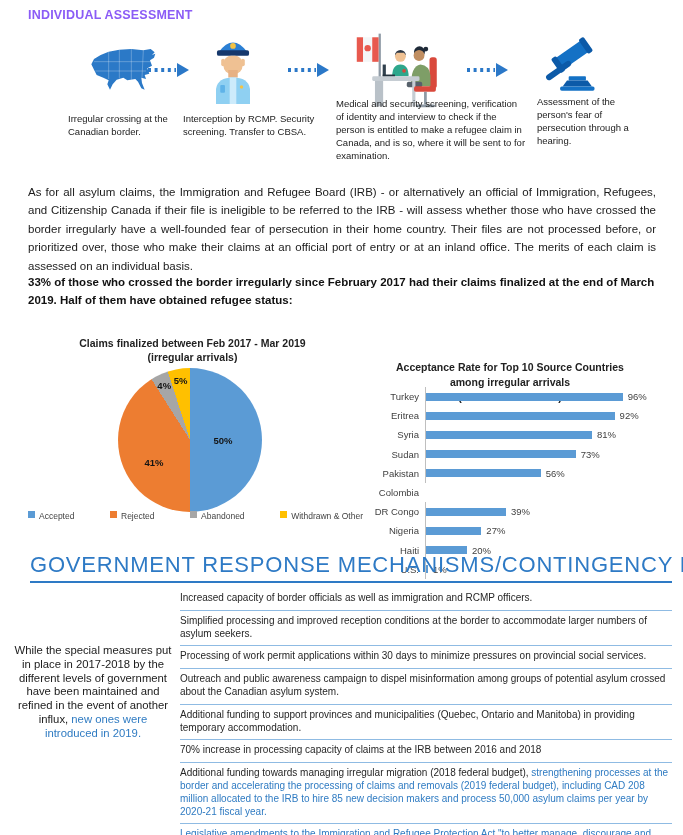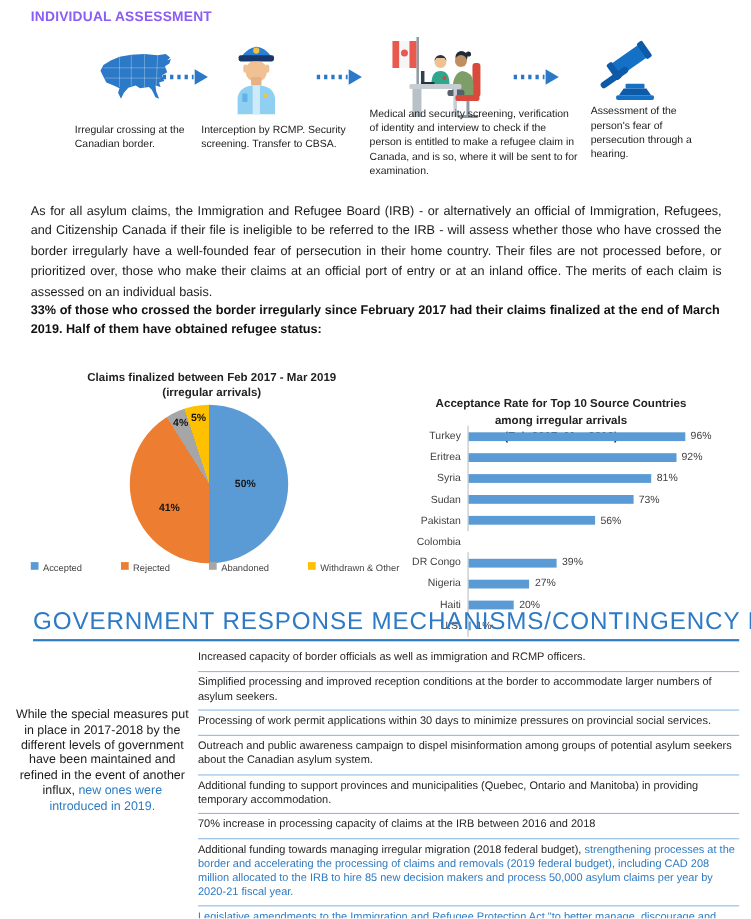--- a/index.html
+++ b/index.html
@@ -251,20 +251,20 @@
   <div class="abs section-heading">GOVERNMENT RESPONSE MECHANISMS/CONTINGENCY PLANS</div>
 
   <div class="abs sidebar-text">
     <span>While the special measures put in place in 2017-2018 by the different levels of government have been maintained and refined in the event of another influx, </span><span class="t-blue">new ones were introduced in 2019.</span>
   </div>
 
   <div class="abs resp-rows">
     <div class="resp-row"><span>Increased capacity of border officials as well as immigration and RCMP officers.</span><span class="t-blue"></span></div>
     <div class="resp-row"><span>Simplified processing and improved reception conditions at the border to accommodate larger numbers of asylum seekers.</span><span class="t-blue"></span></div>
     <div class="resp-row"><span>Processing of work permit applications within 30 days to minimize pressures on provincial social services.</span><span class="t-blue"></span></div>
-    <div class="resp-row"><span>Outreach and public awareness campaign to dispel misinformation among groups of potential asylum seekers about the Canadian asylum system.</span><span class="t-blue"></span></div>
+    <div class="resp-row"><span>Outreach and public awareness campaign to dispel misinformation among groups of potential asylum crossed about the Canadian asylum system.</span><span class="t-blue"></span></div>
     <div class="resp-row"><span>Additional funding to support provinces and municipalities (Quebec, Ontario and Manitoba) in providing temporary accommodation.</span><span class="t-blue"></span></div>
     <div class="resp-row"><span>70% increase in processing capacity of claims at the IRB between 2016 and 2018</span><span class="t-blue"></span></div>
     <div class="resp-row"><span>Additional funding towards managing irregular migration (2018 federal budget), </span><span class="t-blue">strengthening processes at the border and accelerating the processing of claims and removals (2019 federal budget), including CAD 208 million allocated to the IRB to hire 85 new decision makers and process 50,000 asylum claims per year by 2020-21 fiscal year.</span></div>
     <div class="resp-row"><span></span><span class="t-blue">Legislative amendments to the Immigration and Refugee Protection Act "to better manage, discourage and prevent irregular migration."</span></div>
   </div>
 
 </div>
 
 </body></html>

